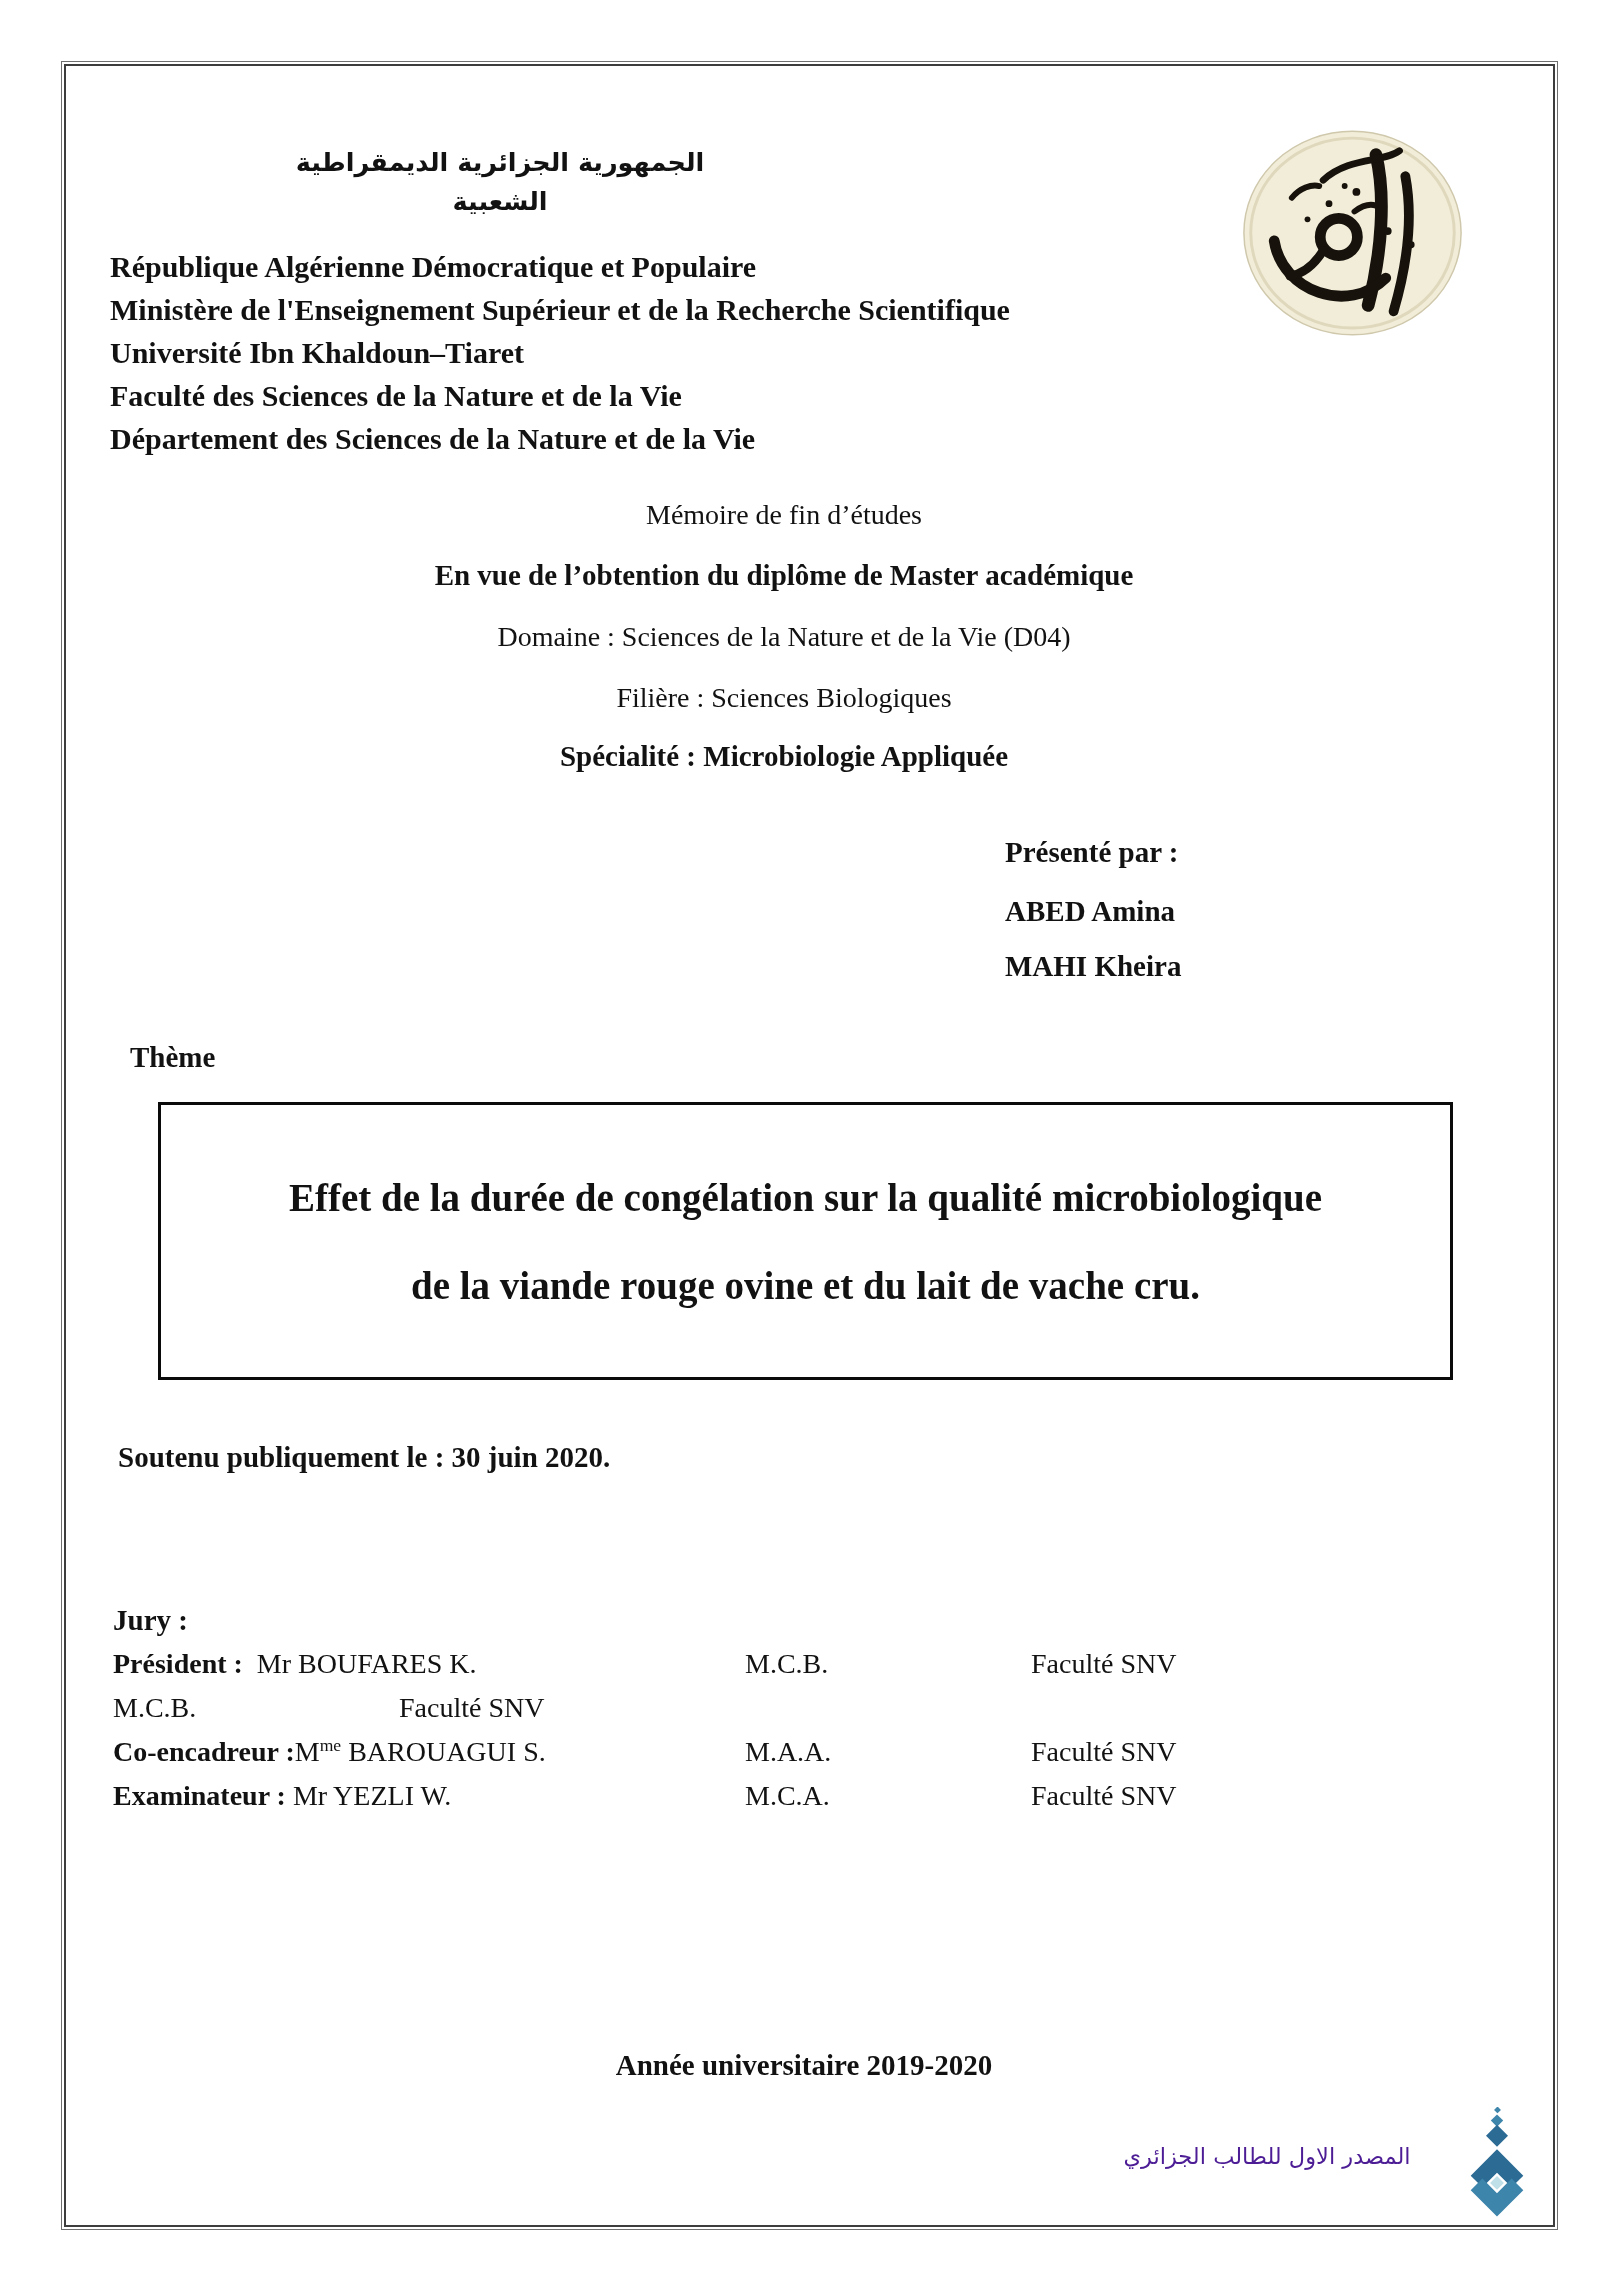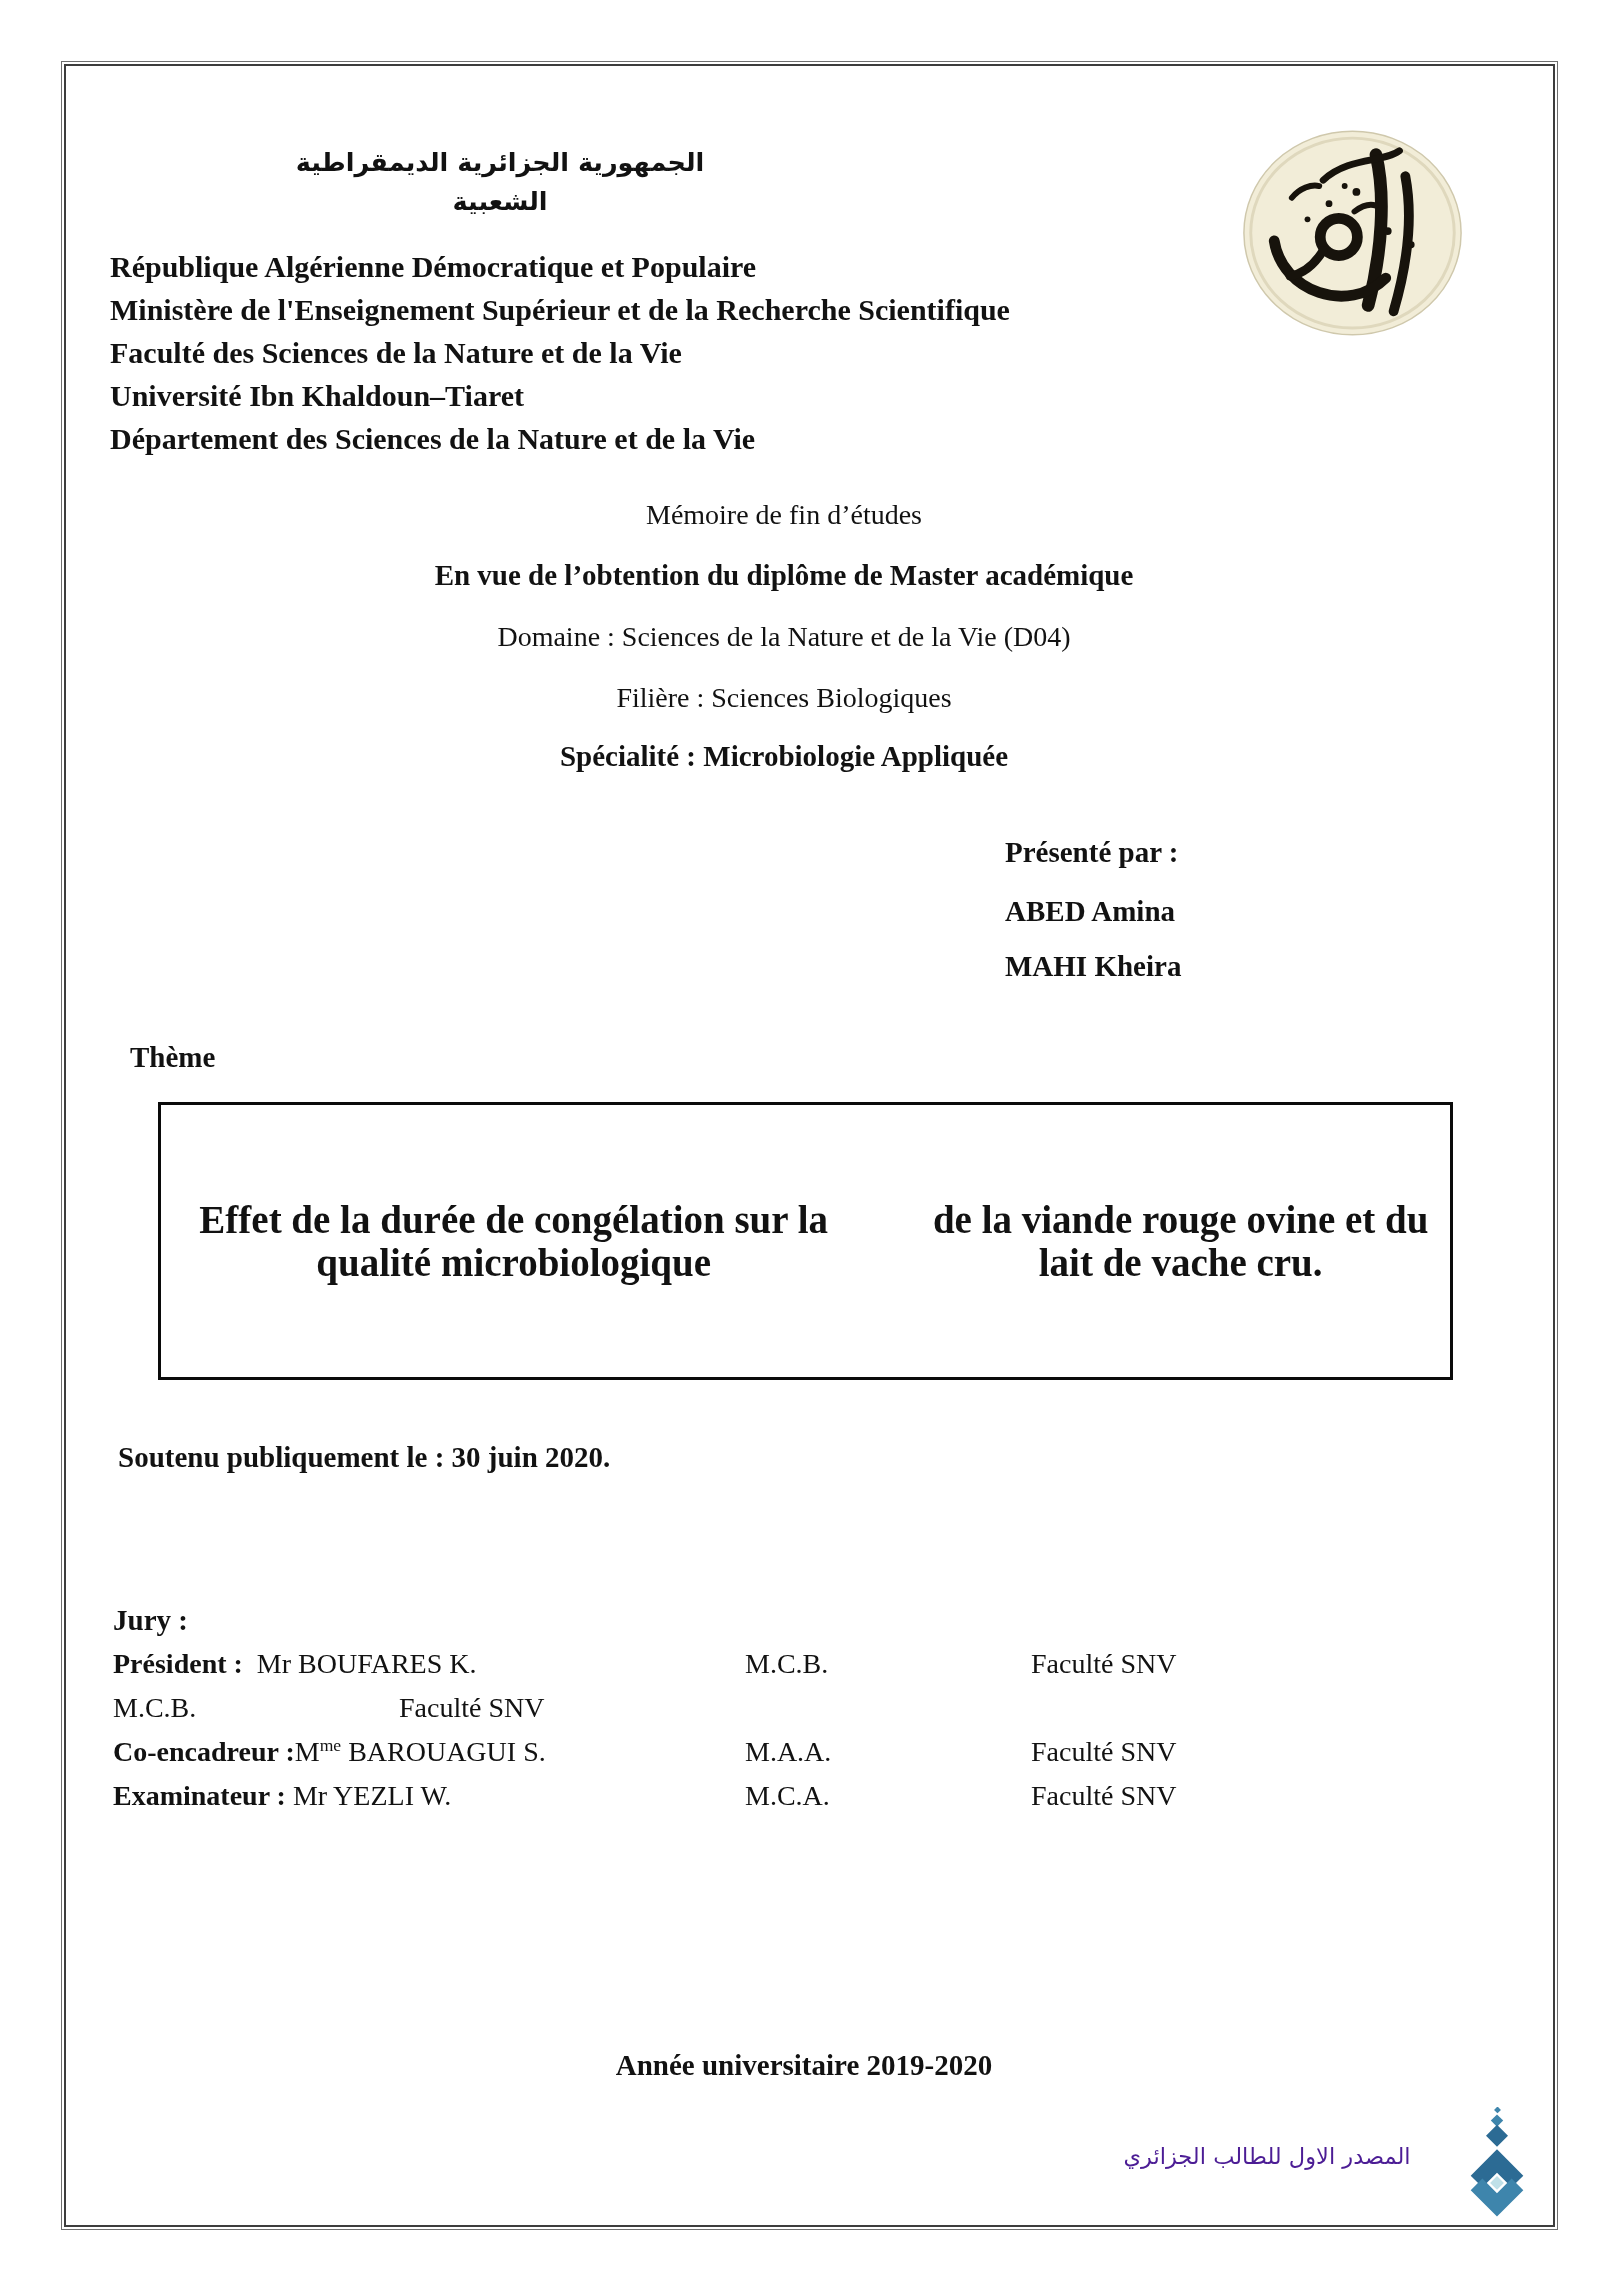--- a/index.html
+++ b/index.html
@@ -33,21 +33,21 @@
   }
   .degree-line{left:88px;width:1392px;text-align:center;font-size:28px;line-height:39px;}
   .degree-bold{font-weight:bold;font-size:29px;}
   .dl1{top:495px;} .dl2{top:556px;} .dl3{top:617px;} .dl4{top:678px;} .dl5{top:737px;}
   .presented-line{left:1005px;font-size:29px;font-weight:bold;line-height:39px;white-space:nowrap;}
   .pp0{top:833px;} .pp1{top:892px;} .pp2{top:947px;}
   .theme-label{left:130px;top:1041px;font-size:29px;font-weight:bold;}
   .title-box{
     left:158px;top:1102px;width:1289px;height:272px;
     border:3.9px solid #0a0a0a;
-    display:flex;flex-direction:row;justify-content:center;align-items:center;
+    display:flex;flex-direction:column;justify-content:center;align-items:center;
     gap:45px;text-align:center;
     font-size:39px;font-weight:bold;line-height:43px;font-family:Liberation Serif, serif;
   }
   .soutenu{left:118px;top:1441px;width:1372px;text-align:left;font-size:29px;font-weight:bold;}
   .jury{left:113px;top:1566px;width:1304px;font-size:28px;margin-top:33px;}
   .jury-title{font-weight:bold;font-size:29px;height:43px;display:flex;align-items:center;}
   .jury-row{display:flex;height:44px;align-items:center;}
   .jury-c1{width:632px;white-space:pre-wrap;}
   .jury-c1 .role{font-weight:bold;}
   .jury-c1 sup{font-size:17.6px;line-height:0;}
@@ -85,22 +85,22 @@
     <circle cx="152" cy="106" r="4"></circle>
     <circle cx="70" cy="94" r="3"></circle>
     <circle cx="176" cy="120" r="3.5"></circle>
     <circle cx="108" cy="60" r="3"></circle>
   </g>
 </svg>
 
 <div class="abs header-block">
   <div>République Algérienne Démocratique et Populaire</div>
   <div>Ministère de l'Enseignement Supérieur et de la Recherche Scientifique</div>
+  <div>Université Ibn Khaldoun–Tiaret</div>
   <div>Faculté des Sciences de la Nature et de la Vie</div>
-  <div>Université Ibn Khaldoun–Tiaret</div>
   <div>Département des Sciences de la Nature et de la Vie</div>
 </div>
 
 <div class="abs degree-line dl1">Mémoire de fin d’études</div>
 <div class="abs degree-line degree-bold dl2">En vue de l’obtention du diplôme de Master académique</div>
 <div class="abs degree-line dl3">Domaine : Sciences de la Nature et de la Vie (D04)</div>
 <div class="abs degree-line dl4">Filière : Sciences Biologiques</div>
 <div class="abs degree-line degree-bold dl5">Spécialité : Microbiologie Appliquée</div>
 
 <div class="abs presented-line pp0">Présenté par :</div>

